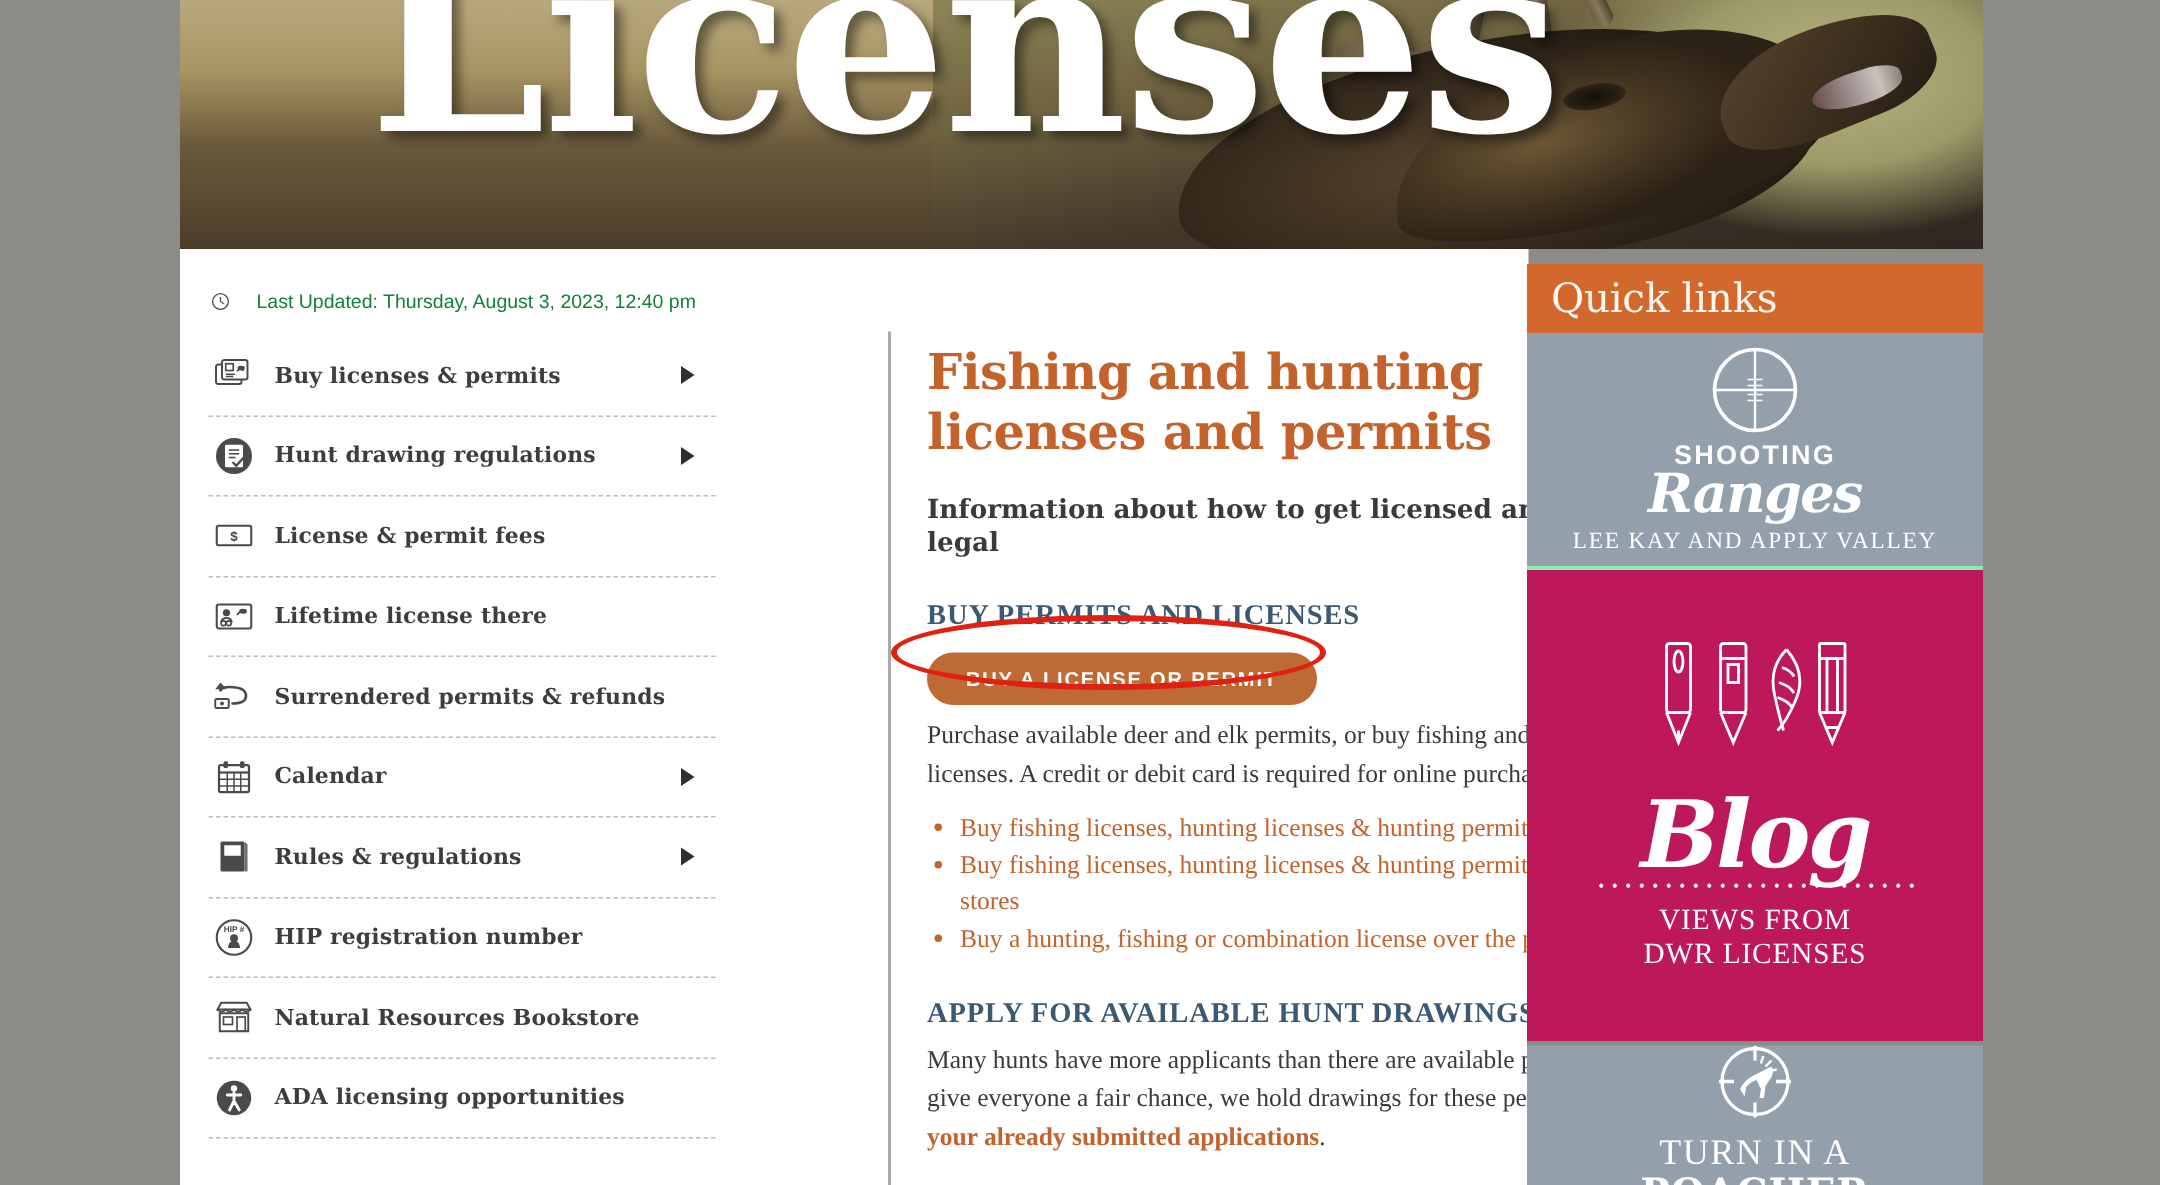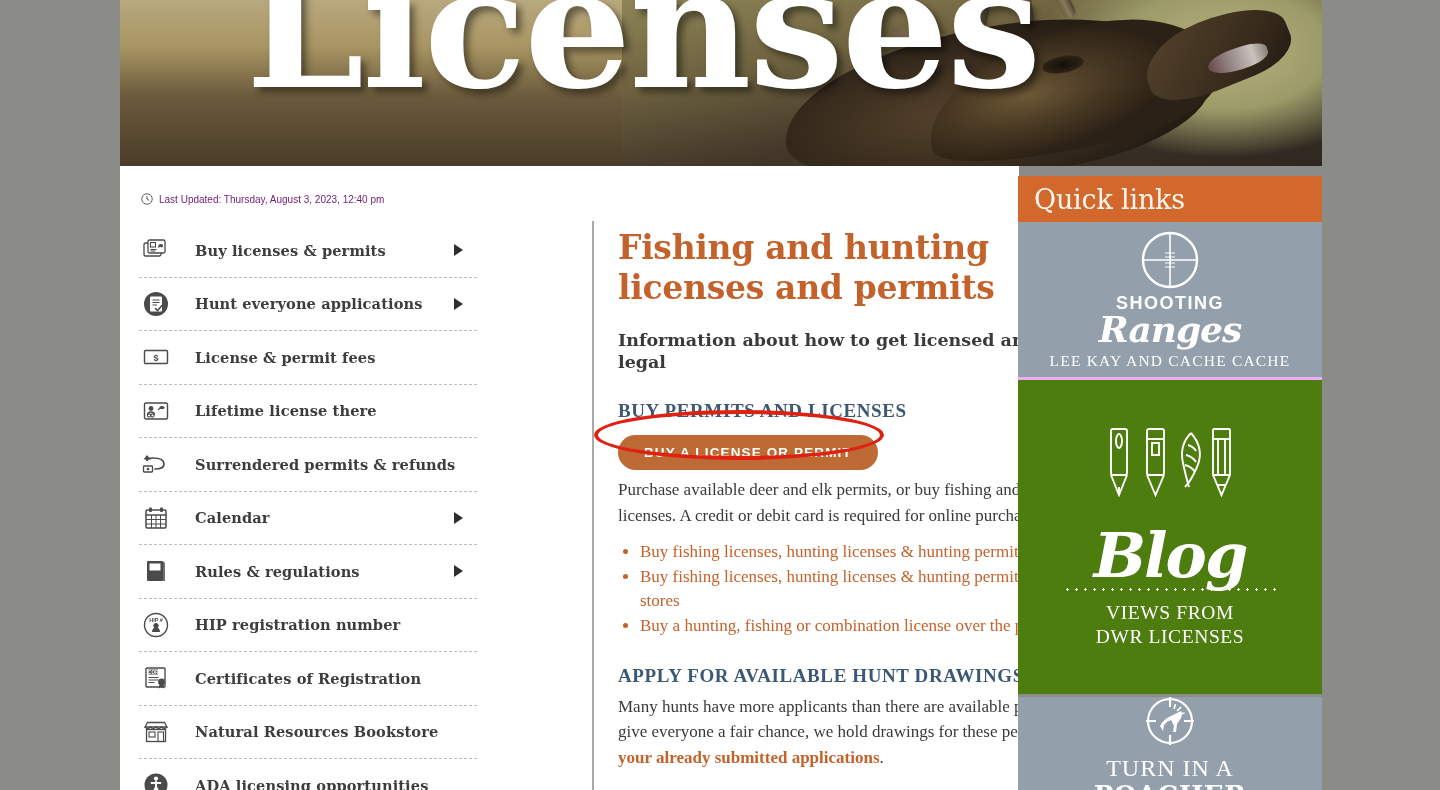--- a/index.html
+++ b/index.html
@@ -78,23 +78,23 @@
 
   
   .content-wrap {
     position: absolute; left: 120px; top: 166px; width: 899px; height: 624px;
     background: #ffffff;
   }
 
   .updated {
     position: absolute; left: 21px; top: 27px;
     font-family: "Liberation Sans", sans-serif;
-    font-size: 10px;
-    color: #701a75;
-    display: flex; align-items: center; gap: 6px;
+    font-size: 13px;
+    color: #15803d;
+    display: flex; align-items: center; gap: 18px;
   }
   .clock-ico { width: 12px; height: 12px; display:inline-block; }
 
   
   .leftnav {
     position: absolute; left: 19px; top: 58px; width: 338px;
   }
   .navdivider {
     position: absolute; left: 472px; top: 60px; width: 2px; height: 730px;
     background: #a5a5a5;
@@ -112,21 +112,20 @@
     flex: 0 0 30px;
     display: flex; align-items: center; justify-content: center;
     color: #4a4a4a;
   }
   .nav-label {
     font-family: "DejaVu Serif", serif;
     font-weight: bold;
     font-size: 14.6px;
     color: #3d3d3d;
     letter-spacing: 0.1px;
-    margin-left: 12px;
   }
   .nav-arrow {
     position: absolute; right: 14px; top: 50%; transform: translateY(-50%);
     width: 0; height: 0;
     border-left: 9px solid #2e2e2e;
     border-top: 6.5px solid transparent;
     border-bottom: 6.5px solid transparent;
   }
 
   
@@ -221,21 +220,21 @@
   }
   .panel {
     position: relative;
     display: flex; flex-direction: column;
     align-items: center; justify-content: center;
     text-align: center;
     color: #ffffff;
     overflow: hidden;
   }
   .panel-ranges { height: 155px; background: #93a0ab; }
-  .panel-blog   { height: 317px; background: #4d7c0f; border-top: 3px solid #f0abfc; }
+  .panel-blog   { height: 317px; background: #be185d; border-top: 3px solid #86efac; }
   .panel-poacher{ height: 110px; background: #93a0ab; border-top: 3px solid #8b8b87; }
 
   .ranges-word1 {
     font-family: "Liberation Sans", sans-serif;
     font-weight: bold;
     font-size: 18px;
     letter-spacing: 1.5px;
     margin-top: 2px;
   }
   .ranges-word2 {
@@ -340,21 +339,21 @@
 
       <div class="navitem">
         <span class="nav-ico">
           <svg width="26" height="26" viewBox="0 0 26 26">
             <circle cx="13" cy="13" r="12" fill="#4a4a4a"></circle>
             <rect x="7" y="5.5" width="12" height="15" rx="1" fill="#fff"></rect>
             <path d="M9.5 9h7M9.5 11.5h7M9.5 14h4.5" stroke="#4a4a4a" stroke-width="1.1"></path>
             <path d="M12.5 17.5l2 2 4.5-5" stroke="#4a4a4a" stroke-width="1.6" fill="none" stroke-linecap="round"></path>
           </svg>
         </span>
-        <span class="nav-label">Hunt everyone applications</span>
+        <span class="nav-label">Hunt drawing regulations</span>
         <span class="nav-arrow"></span>
       </div>
 
       <div class="navitem">
         <span class="nav-ico">
           <svg width="26" height="18" viewBox="0 0 26 18">
             <rect x="1.5" y="2.5" width="23" height="13" rx="1" fill="none" stroke="#4a4a4a" stroke-width="1.4"></rect>
             <text x="13" y="12.5" font-size="9" font-family="Liberation Sans, sans-serif" font-weight="bold" fill="#4a4a4a" text-anchor="middle">$</text>
           </svg>
         </span>
@@ -419,33 +418,20 @@
           <svg width="26" height="26" viewBox="0 0 26 26">
             <circle cx="13" cy="13" r="11.5" fill="none" stroke="#4a4a4a" stroke-width="1.4"></circle>
             <text x="13" y="9.5" font-size="5.5" font-family="Liberation Sans, sans-serif" font-weight="bold" fill="#4a4a4a" text-anchor="middle">HIP #</text>
             <path d="M9 20c0-3 2-5 4-5s4 2 4 5z" fill="#4a4a4a"></path>
             <circle cx="13" cy="13.5" r="2.6" fill="#4a4a4a"></circle>
           </svg>
         </span>
         <span class="nav-label">HIP registration number</span>
       </div>
 
-      <div class="navitem">
-        <span class="nav-ico">
-          <svg width="24" height="24" viewBox="0 0 24 24">
-            <rect x="2" y="2" width="19" height="19" rx="1" fill="none" stroke="#4a4a4a" stroke-width="1.4"></rect>
-            <rect x="4.5" y="3.5" width="9.5" height="5" fill="#4a4a4a"></rect>
-            <text x="9.2" y="7.6" font-size="4.6" font-family="Liberation Sans, sans-serif" font-weight="bold" fill="#fff" text-anchor="middle">COR</text>
-            <path d="M4.5 11.5h10M4.5 14h10M4.5 16.5h6" stroke="#4a4a4a" stroke-width="1.2"></path>
-            <circle cx="17.5" cy="16" r="3.4" fill="#4a4a4a"></circle>
-            <path d="M15.5 18.5l-1 4 3-1.5 3 1.5-1-4" fill="#4a4a4a"></path>
-          </svg>
-        </span>
-        <span class="nav-label">Certificates of Registration</span>
-      </div>
 
       <div class="navitem">
         <span class="nav-ico">
           <svg width="26" height="24" viewBox="0 0 26 24">
             <path d="M2 7 L4.5 2.5 L21.5 2.5 L24 7 Z" fill="none" stroke="#4a4a4a" stroke-width="1.3"></path>
             <path d="M2 7 q2.7 3 5.5 0 q2.7 3 5.5 0 q2.7 3 5.5 0 q2.7 3 5.5 0" fill="none" stroke="#4a4a4a" stroke-width="1.2"></path>
             <rect x="3.5" y="9.5" width="19" height="12" fill="none" stroke="#4a4a4a" stroke-width="1.3"></rect>
             <rect x="6" y="12" width="6" height="5" fill="none" stroke="#4a4a4a" stroke-width="1.1"></rect>
             <rect x="15" y="12" width="5.5" height="9.5" fill="none" stroke="#4a4a4a" stroke-width="1.1"></rect>
           </svg>
@@ -504,21 +490,21 @@
     <div class="panel panel-ranges">
       <span>
         <svg class="scope-svg" width="62" height="62" viewBox="0 0 62 62">
           <circle cx="31" cy="31" r="27" fill="none" stroke="#ffffff" stroke-width="2.4"></circle>
           <path d="M31 4 V58 M4 31 H58" stroke="#ffffff" stroke-width="1.6"></path>
           <path d="M26 24h10M26 28h10M26 34h10M26 38h10" stroke="#ffffff" stroke-width="1.1"></path>
         </svg>
       </span>
       <div class="ranges-word1">SHOOTING</div>
       <div class="ranges-word2">Ranges</div>
-      <div class="ranges-sub">LEE KAY AND CACHE CACHE</div>
+      <div class="ranges-sub">LEE KAY AND APPLY VALLEY</div>
     </div>
 
     <div class="panel panel-blog">
       <span>
         <svg width="150" height="92" viewBox="0 0 150 92">
           <g fill="none" stroke="#ffffff" stroke-width="1.9">
             <rect x="16" y="4" width="16" height="46" rx="2"></rect>
             <path d="M16 50 L24 70 L32 50"></path>
             <path d="M24 62 L24 70"></path>
             <ellipse cx="24" cy="16" rx="3" ry="7"></ellipse>

